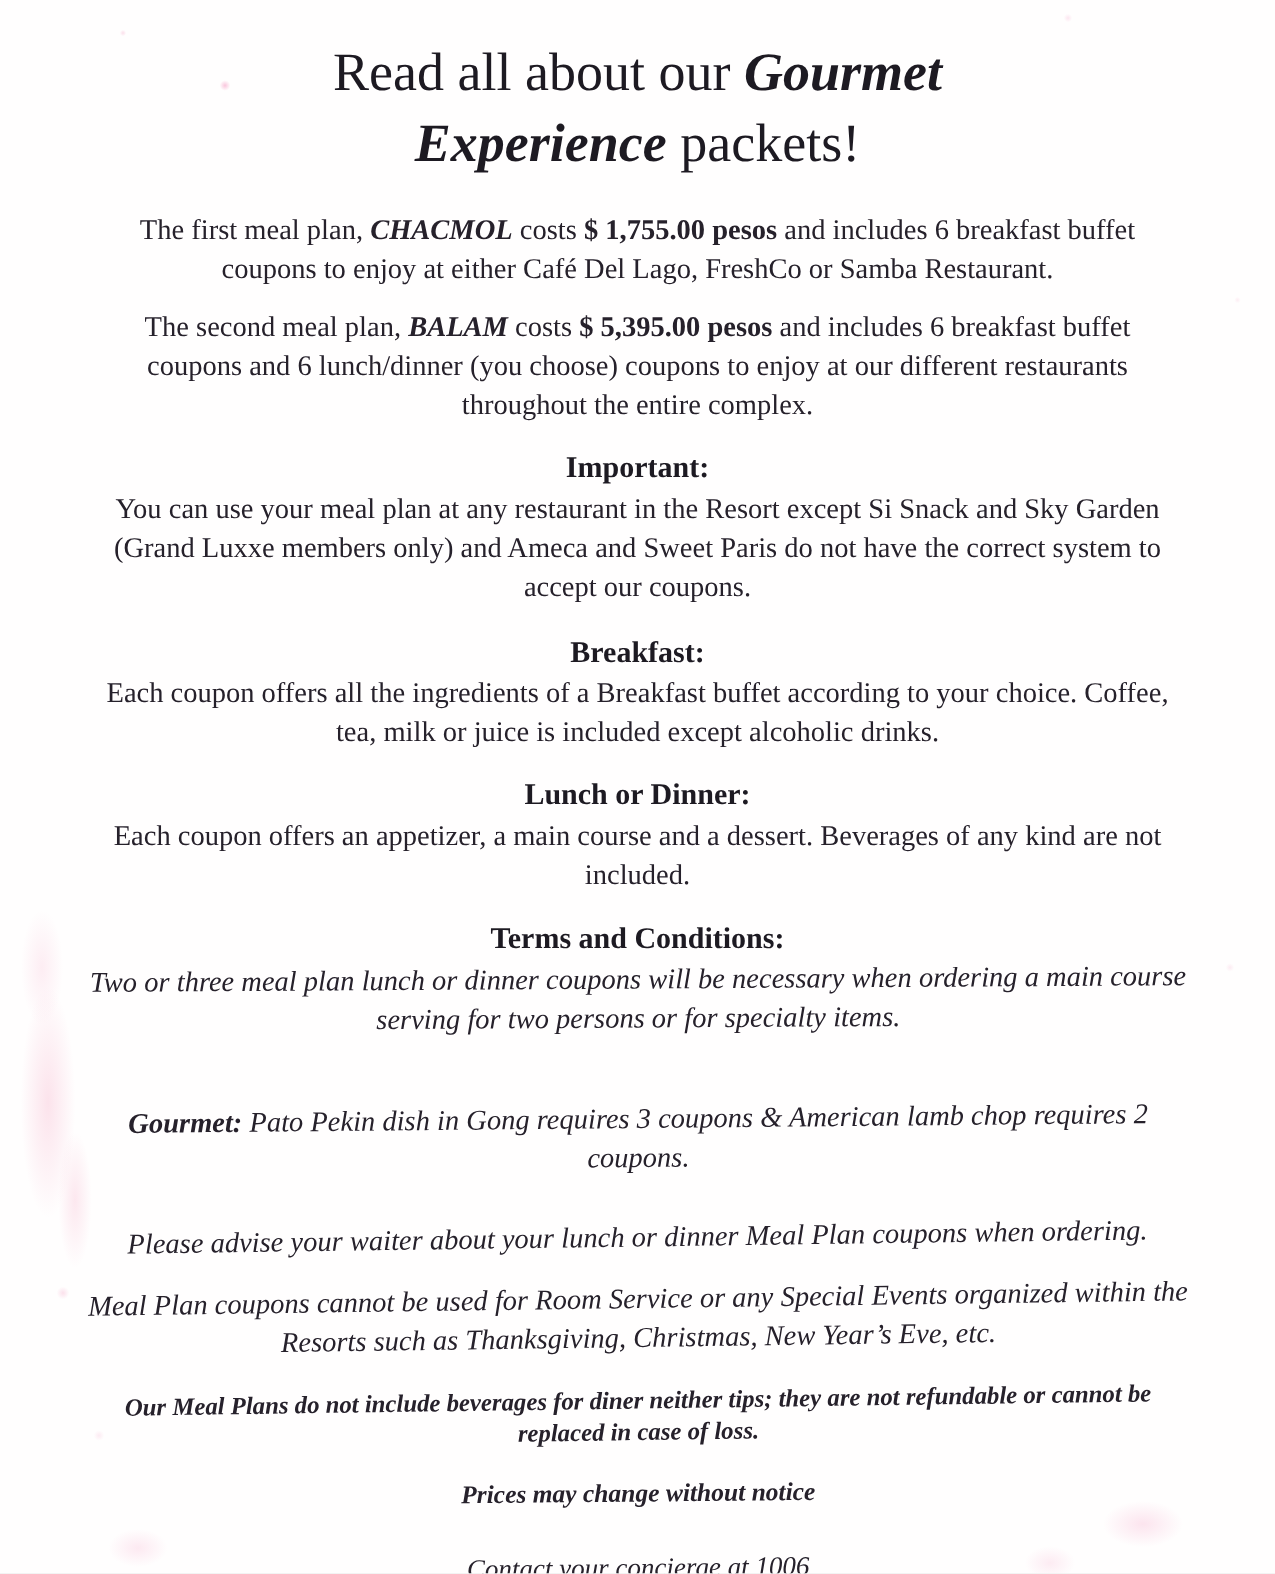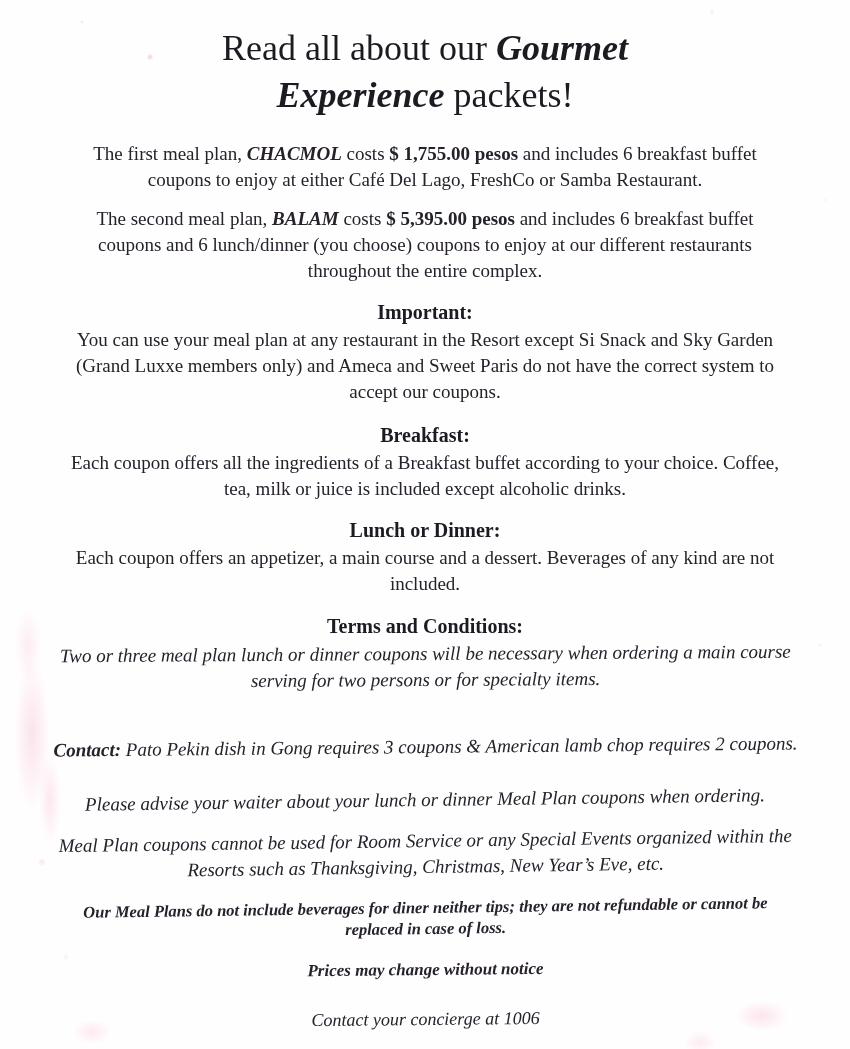--- a/index.html
+++ b/index.html
@@ -103,21 +103,21 @@
 
   <h2 class="heading mt-heading-b">Breakfast:</h2>
   <p class="para w710 mt-body">Each coupon offers all the ingredients of a Breakfast buffet according to your choice.  Coffee, tea, milk or juice is included except alcoholic drinks.</p>
 
   <h2 class="heading mt-heading">Lunch or Dinner:</h2>
   <p class="para w710 mt-body">Each coupon offers an appetizer, a main course and a dessert. Beverages of any kind are not included.</p>
 
   <h2 class="heading mt-terms">Terms and Conditions:</h2>
   <p class="para w745 mt-body i skew-a">Two  or three meal plan lunch or dinner coupons will be necessary when ordering a main course serving  for two persons or for specialty items.</p>
 
-  <p class="para w745 mt-examples i skew-b"><span class="bi">Contact:</span><span> Pato Pekin dish in Gong requires 3 coupons &amp; American lamb chop requires 2 coupons.</span></p>
+  <p class="para w745 mt-examples i skew-b"><span class="bi">Gourmet:</span><span> Pato Pekin dish in Gong requires 3 coupons &amp; American lamb chop requires 2 coupons.</span></p>
 
   <p class="para w780 mt-waiter i skew-c">Please advise your waiter about your lunch or dinner Meal Plan coupons when ordering.</p>
 
   <p class="para w745 mt-room i skew-c">Meal Plan coupons cannot be used for Room Service or any Special Events organized within the Resorts such as Thanksgiving, Christmas, New Year’s Eve, etc.</p>
 
   <p class="para w745 mt-bev bi small skew-c">Our Meal Plans do not include beverages for diner neither tips; they are not refundable or cannot be replaced in case of loss.</p>
 
   <p class="para w745 mt-prices bi skew-b" style="font-size:17px;">Prices may change without notice</p>
 
   <p class="para w745 mt-concierge i skew-b" style="font-size:18px;">Contact your concierge at 1006</p>

